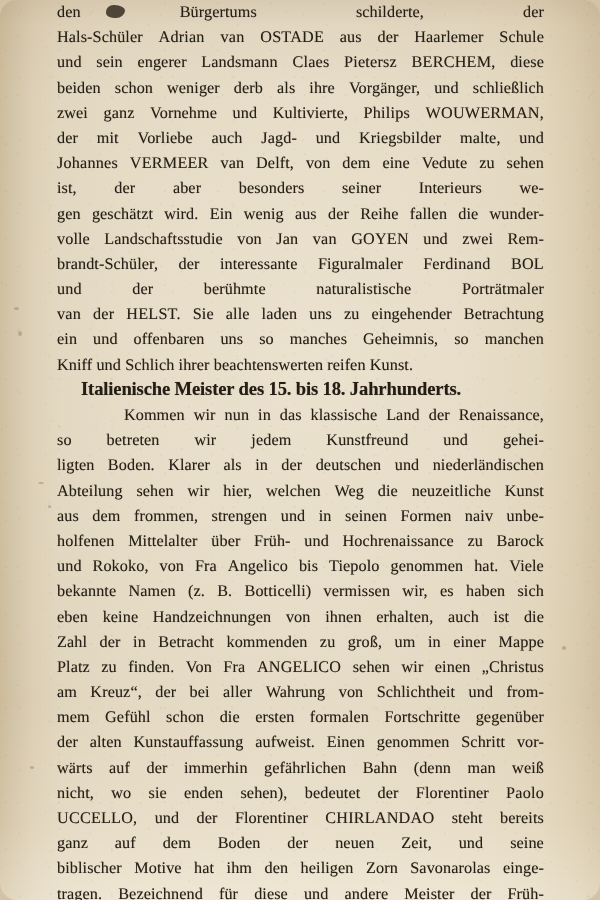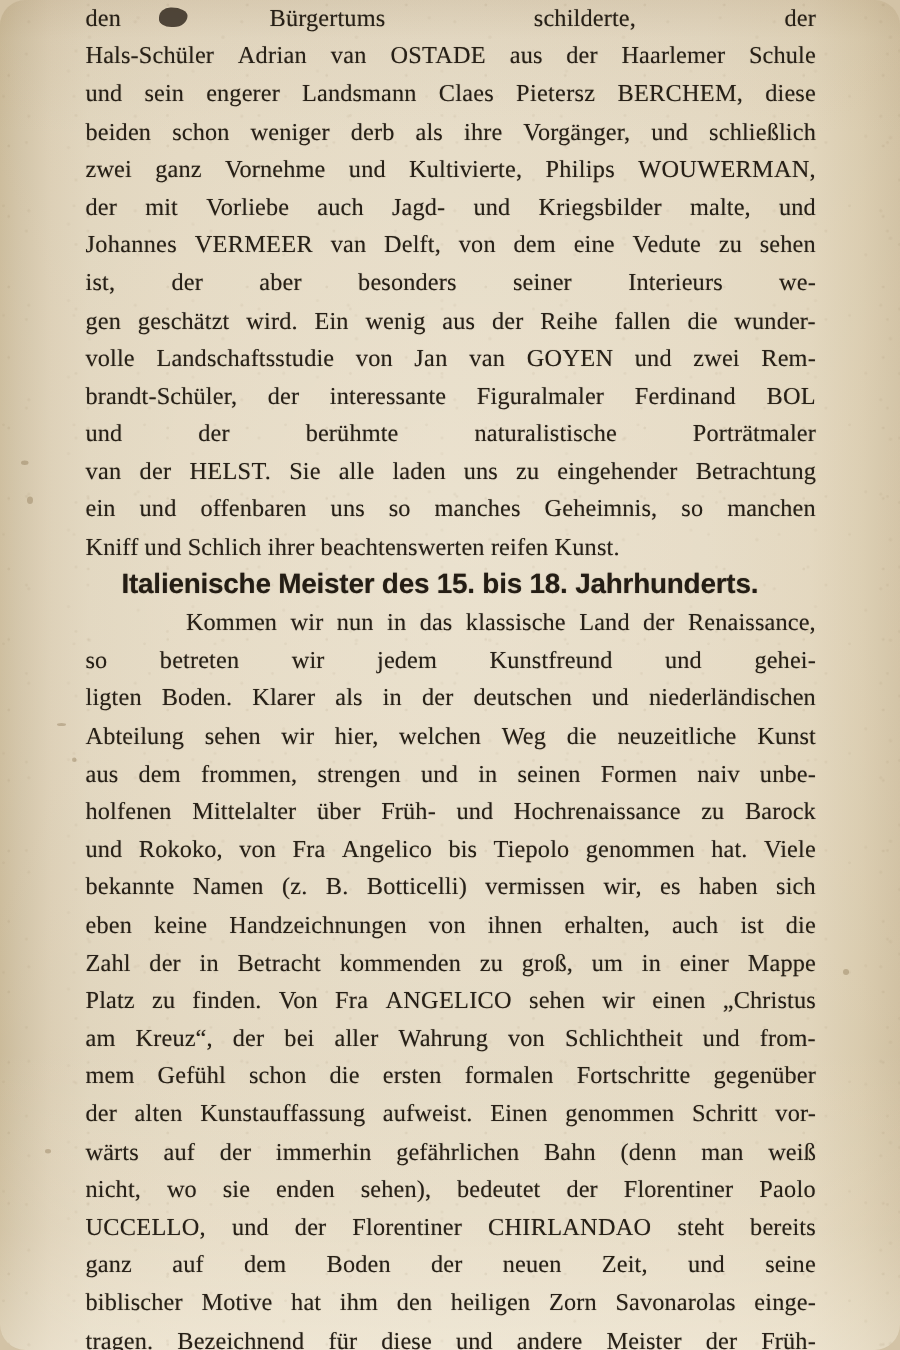--- a/index.html
+++ b/index.html
@@ -104,21 +104,21 @@
 
   
   .heading {
     position: relative;
     height: 25.2px;
   }
   .heading .htext {
     position: absolute;
     left: 24px;
     top: -2px;
-    font-family: Liberation Sans, sans-serif;
+    font-family: Liberation Serif, serif;
     font-weight: bold;
     font-size: 18.6px;
     line-height: 25.2px;
     letter-spacing: -0.15px;
     color: #241d14;
     white-space: pre;
     text-shadow: 0 0 0.7px rgba(36,29,20,0.55);
   }
 
   

